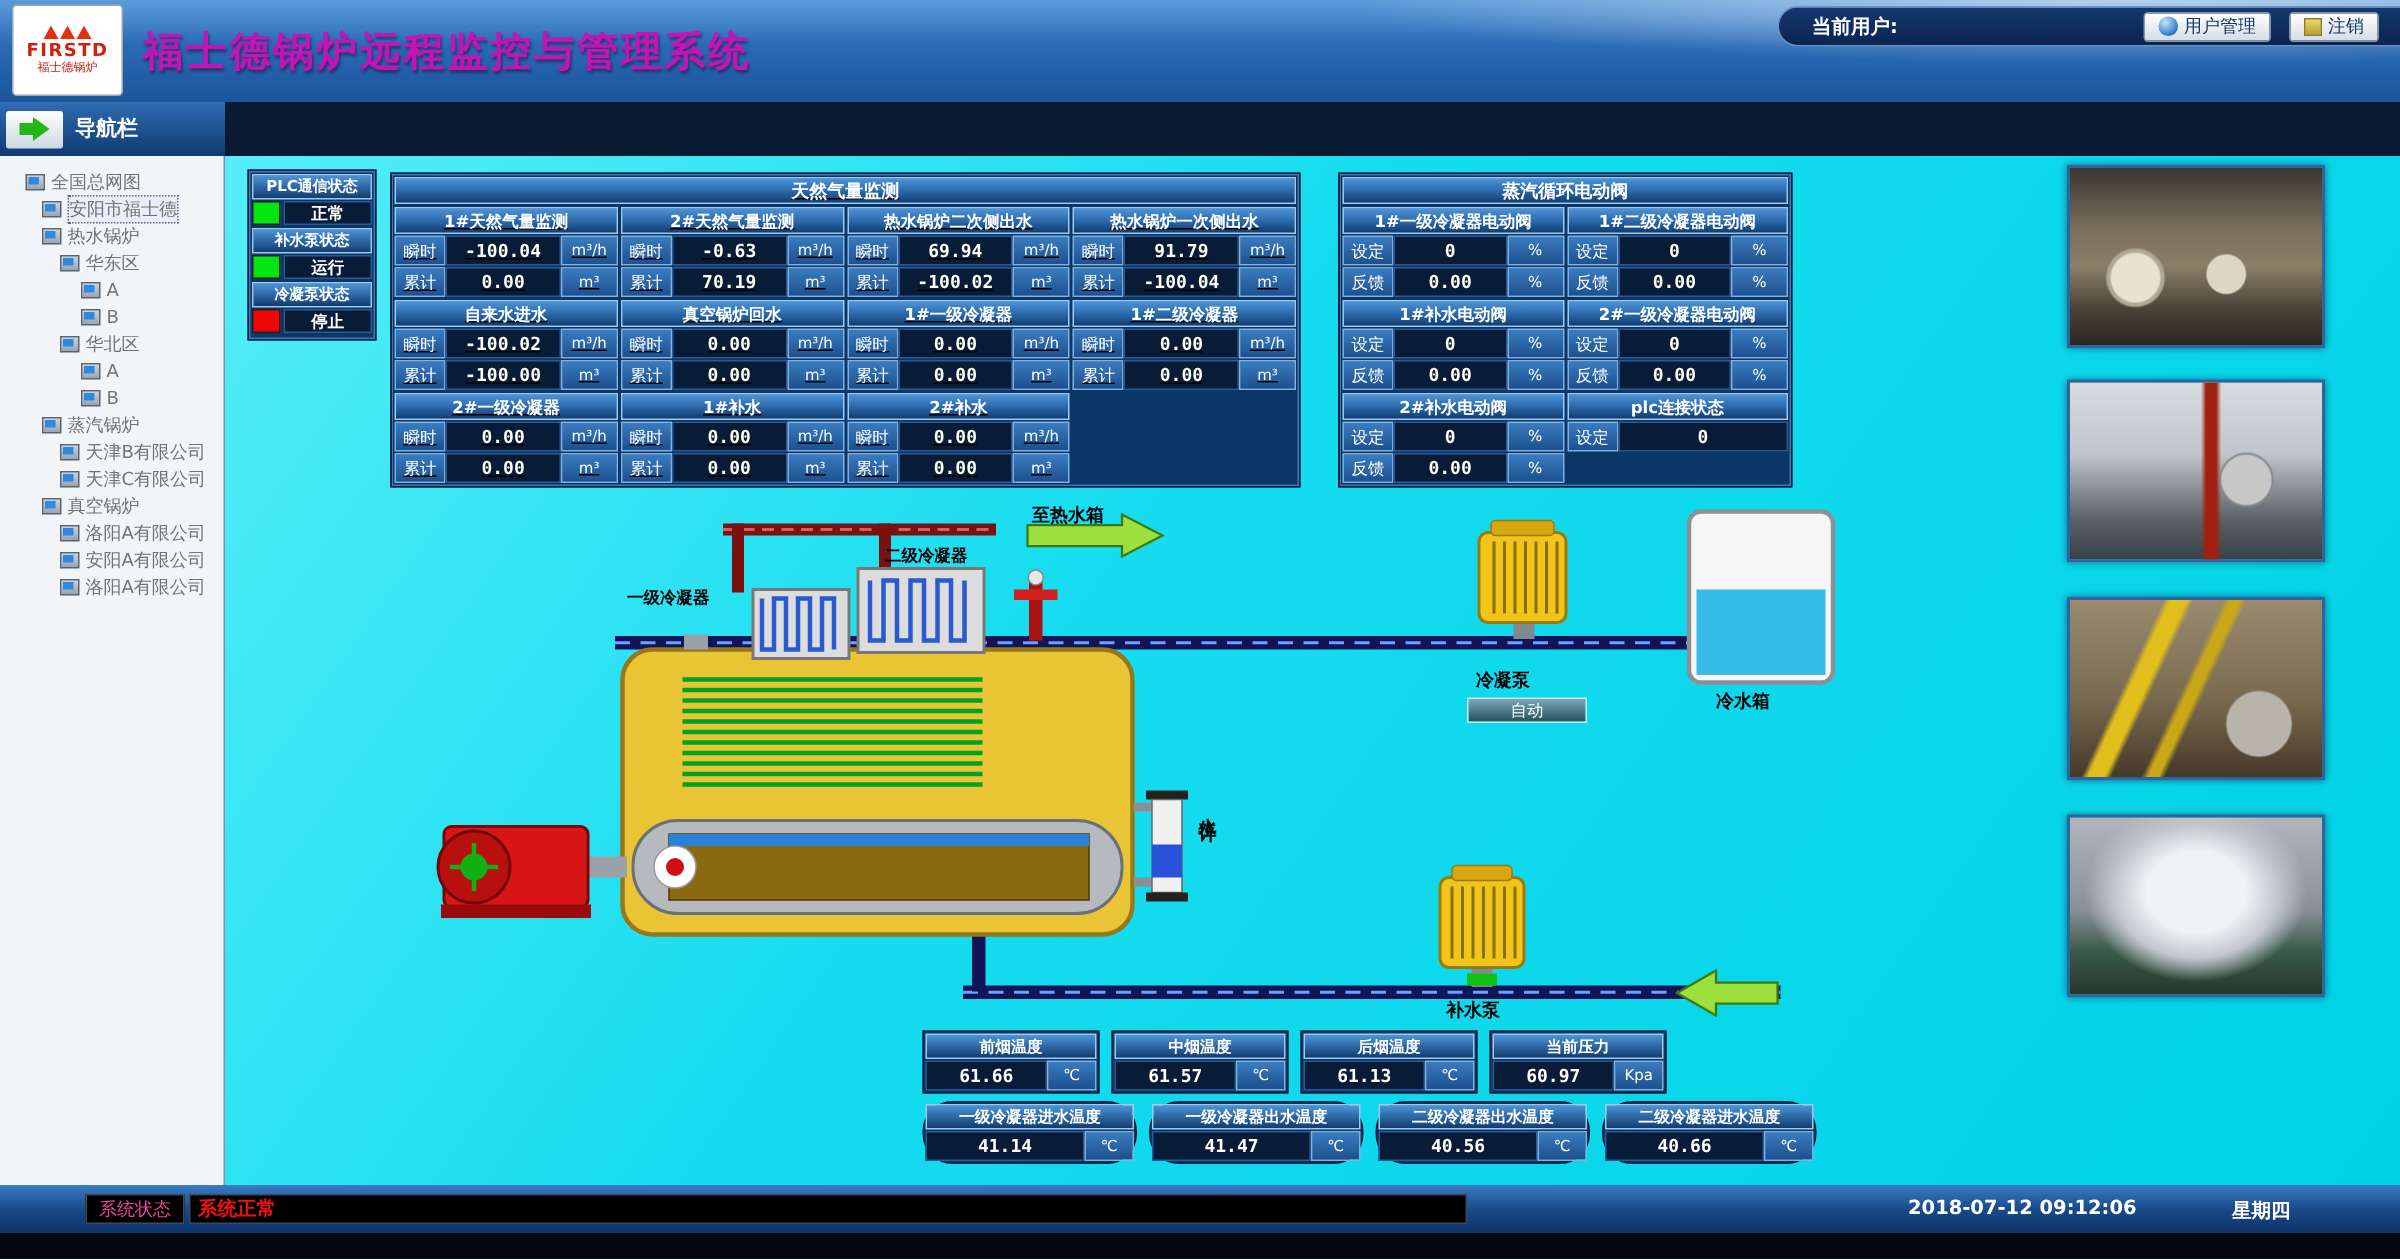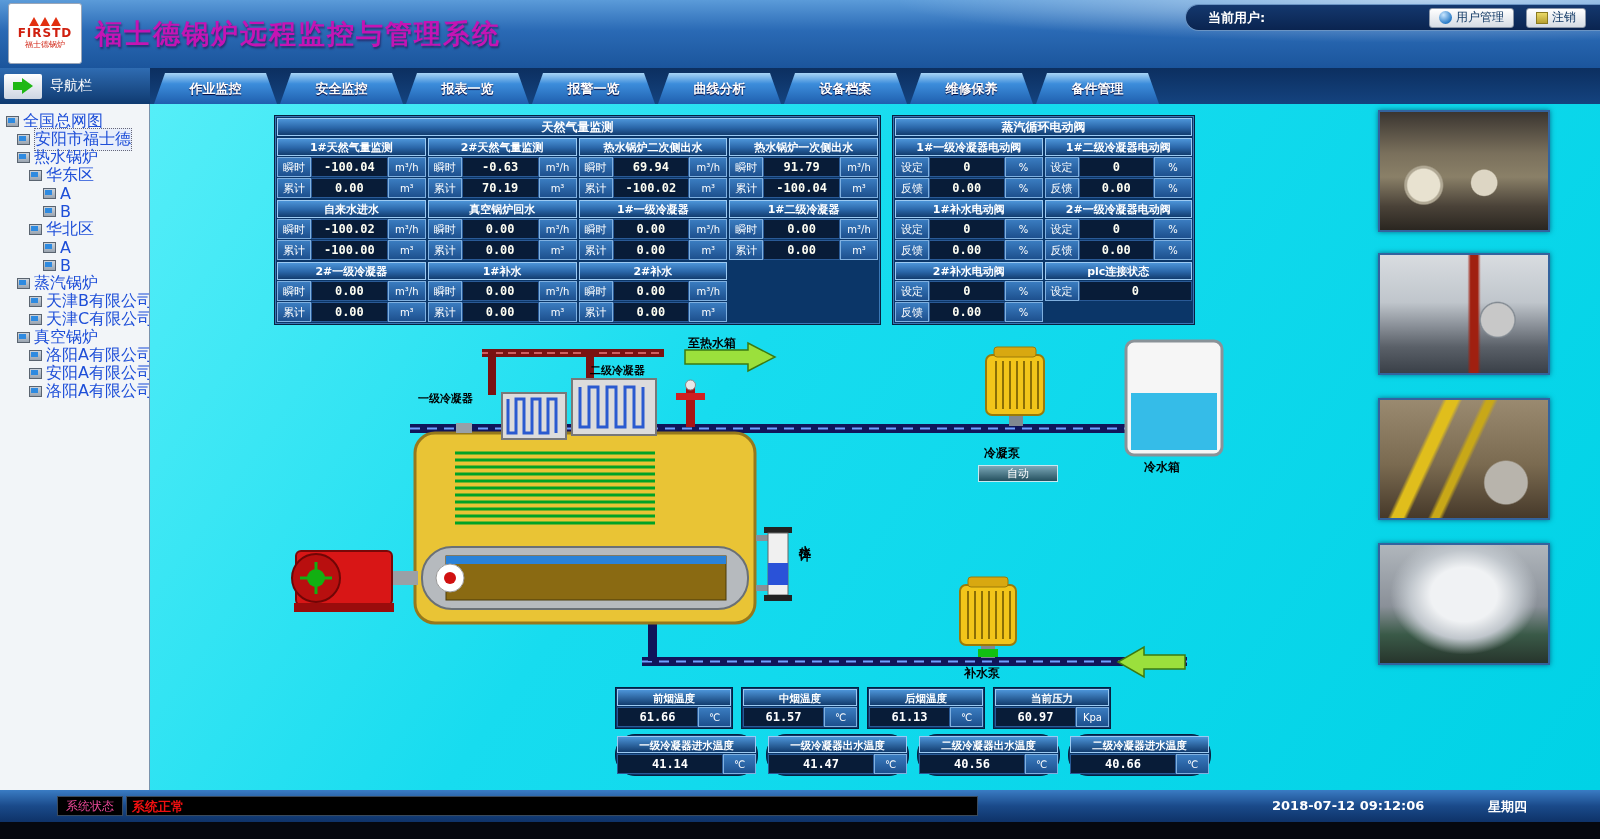--- a/index.html
+++ b/index.html
@@ -34,32 +34,32 @@
 
   
   .nav-head { position:absolute; left:0; top:68px; width:150px; height:36px;
     background:linear-gradient(180deg,#2f6cb2,#0f3a70); display:flex; align-items:center;
     gap:8px; padding-left:4px; }
   .nav-arrow-box { width:38px; height:25px; background:linear-gradient(180deg,#ffffff,#cdd6e2);
     border-radius:2px; display:flex; align-items:center; justify-content:center; }
   .nav-arrow-stem { width:9px; height:8px; background:#1fb814; }
   .nav-arrow-tip { width:0; height:0; border-top:8px solid transparent; border-bottom:8px solid transparent;
     border-left:11px solid #1fb814; }
-  .nav-title { color:#fff; font-weight:normal; font-size:14px; }
+  .nav-title { color:#fff; font-weight:bold; font-size:14px; }
   .tabbar { position:absolute; left:150px; top:68px; width:1450px; height:36px;
     background:linear-gradient(180deg,#0c2f60,#14437f); display:flex; align-items:flex-end; padding-left:4px; }
   .tab { width:123px; height:31px; margin-right:3px; line-height:31px; text-align:center;
     color:#fff; font-weight:bold; font-size:13px; cursor:pointer; text-shadow:0 1px 1px #003;
     background:linear-gradient(180deg,#a8d4f6 0%,#3c8ddb 35%,#1f5fae 100%);
     clip-path:polygon(11px 0, calc(100% - 11px) 0, 100% 100%, 0 100%); }
 
   
   .sidebar { position:absolute; left:0; top:104px; width:150px; height:686px;
     background:#f2f5f8; border-right:1px solid #7a92ac; overflow:hidden; }
-  .tree { padding:8px 3px; font-size:16px; color:#1d4ed8; }
+  .tree { padding:8px 14px; font-size:12px; color:#737373; }
   .titem { display:flex; align-items:center; gap:4px; height:18px; white-space:nowrap; cursor:pointer; }
   .nd { width:13px; height:11px; flex:none; background:linear-gradient(180deg,#cdd4dc,#9aa4b0);
     border:1px solid #5a6470; position:relative; }
   .nd::after { content:''; position:absolute; left:1px; top:1px; right:3px; bottom:3px; background:#2e8ae0; }
   .lv0 { padding-left:3px; } .lv1 { padding-left:14px; } .lv2 { padding-left:26px; } .lv3 { padding-left:40px; }
   .titem.sel .tlabel { border:1px dotted #667; background:#e8eefa; }
 
   
   .main { position:absolute; left:150px; top:104px; width:1450px; height:686px;
     background:linear-gradient(125deg,#55eef8 0%,#17dcef 40%,#00d2e6 100%); }
@@ -83,21 +83,21 @@
   
   .plc-panel { left:15px; top:9px; width:86px; }
   .plc-lbl { height:17px; line-height:16px; text-align:center; color:#fff; font-weight:bold; font-size:10px;
     background:linear-gradient(180deg,#4c94d8,#123c6e); border:1px solid #9ccaf2; margin-bottom:1px; }
   .plc-row { display:flex; gap:2px; height:16px; margin-bottom:2px; }
   .plc-light { width:19px; flex:none; border:1px solid #222; }
   .lt-green { background:#04e410; } .lt-red { background:#f00606; }
   .plc-val { flex:1; background:#081c38; color:#fff; font-size:11px; font-weight:bold; text-align:center;
     line-height:15px; border:1px solid #2a5a96; }
 
-  .gas-panel { left:124px; top:11px; width:607px; }
+  .gas-panel { left:110px; top:11px; width:607px;text-decoration:underline; }
   .valve-panel { left:742px; top:11px; width:303px; }
 
   
   .photo { position:absolute; left:1228px; width:172px; height:122px; border:2px solid #33639e;
     box-shadow:0 0 5px rgba(0,0,40,.5); }
   .p1 { top:6px; background:
     radial-gradient(circle at 26% 62%, #e8e2d0 0 11%, #b0a894 12% 13%, rgba(0,0,0,0) 14%),
     radial-gradient(circle at 62% 60%, #ddd6c4 0 10%, rgba(0,0,0,0) 11%),
     linear-gradient(180deg,#3a3530 0%,#7a705c 35%,#8a8068 55%,#4a4238 80%,#2a2620 100%); }
   .p2 { top:149px; background:
@@ -174,30 +174,20 @@
     </div>
   </div>
 
   <div class="nav-head">
     <span class="nav-arrow-box">
         <span class="nav-arrow-stem"></span>
         <span class="nav-arrow-tip"></span>
       </span>
     <span class="nav-title">导航栏</span>
   </div>
-  <div class="tabbar">
-    <div class="tab">作业监控</div>
-    <div class="tab">安全监控</div>
-    <div class="tab">报表一览</div>
-    <div class="tab">报警一览</div>
-    <div class="tab">曲线分析</div>
-    <div class="tab">设备档案</div>
-    <div class="tab">维修保养</div>
-    <div class="tab">备件管理</div>
-  </div>
 
   <div class="sidebar">
     <div class="tree">
       <div class="titem lv0">
           <span class="nd"></span>
           <span class="tlabel">全国总网图</span>
         </div>
       <div class="titem lv1 sel">
           <span class="nd"></span>
           <span class="tlabel">安阳市福士德</span>
@@ -256,20 +246,37 @@
         </div>
       <div class="titem lv2">
           <span class="nd"></span>
           <span class="tlabel">洛阳A有限公司</span>
         </div>
     </div>
   </div>
 
   <div class="main">
 
+    <div class="panel plc-panel">
+      <div class="plc-lbl">PLC通信状态</div>
+      <div class="plc-row">
+        <span class="plc-light lt-green"></span>
+        <span class="plc-val">正常</span>
+      </div>
+      <div class="plc-lbl">补水泵状态</div>
+      <div class="plc-row">
+        <span class="plc-light lt-green"></span>
+        <span class="plc-val">运行</span>
+      </div>
+      <div class="plc-lbl">冷凝泵状态</div>
+      <div class="plc-row">
+        <span class="plc-light lt-red"></span>
+        <span class="plc-val">停止</span>
+      </div>
+    </div>
 
     <div class="panel gas-panel">
       <div class="ptitle">天然气量监测</div>
       <div class="grid4">
 
         <div>
           <div class="blk-h">1#天然气量监测</div>
           <div class="row">
               <span class="lbl">瞬时</span>
               <span class="val">-100.04</span>

